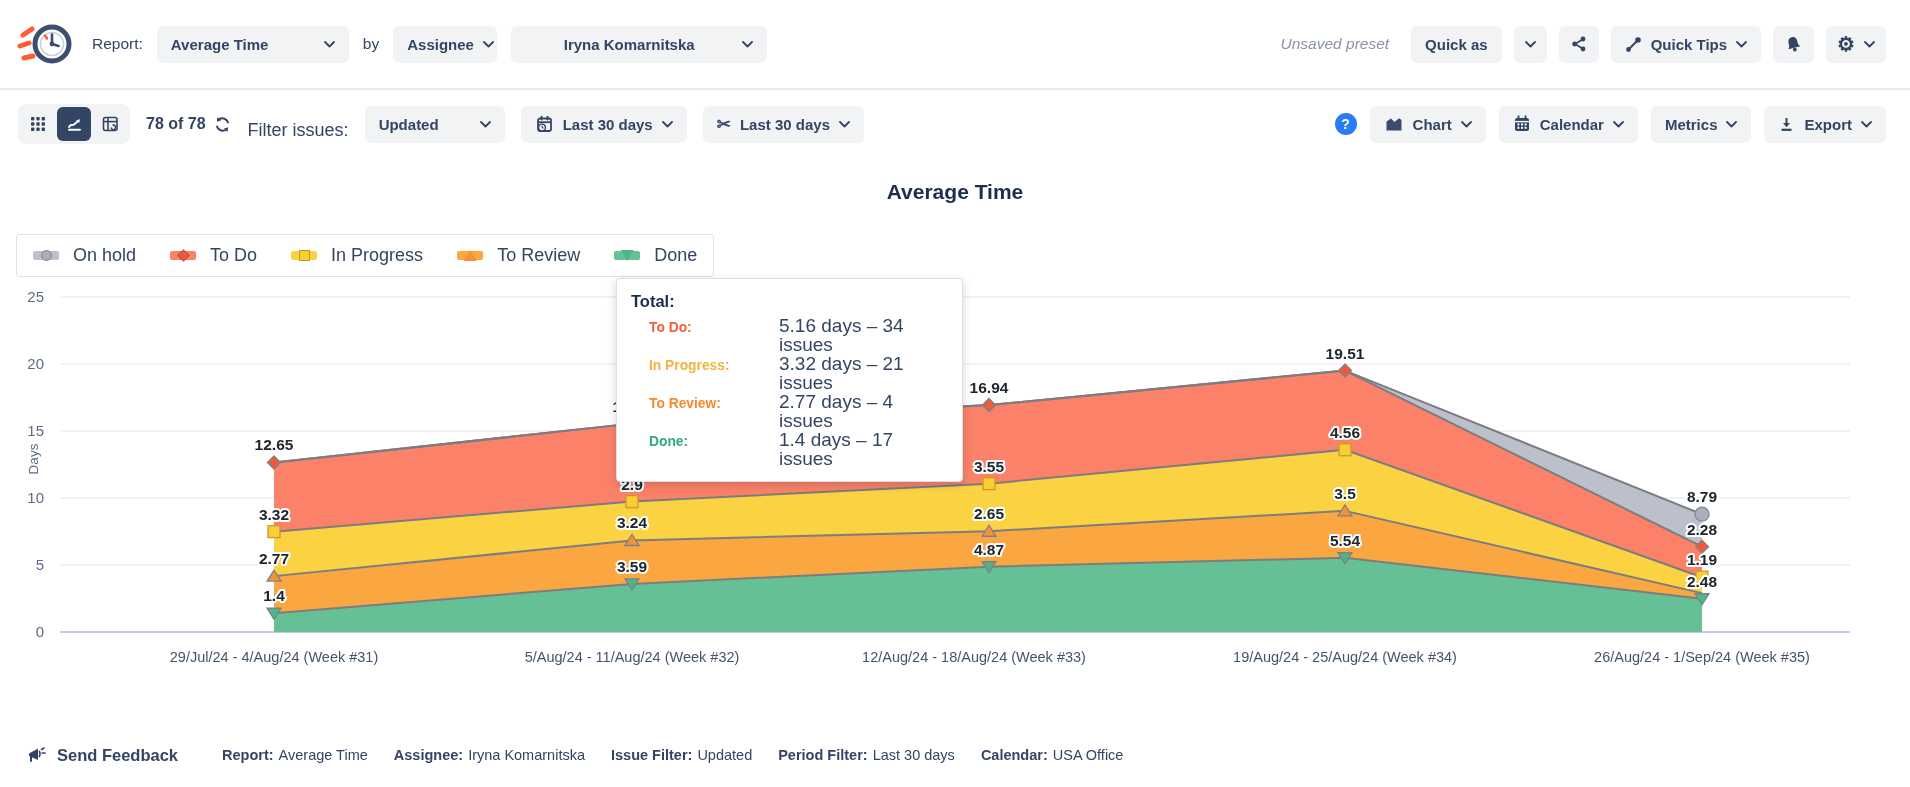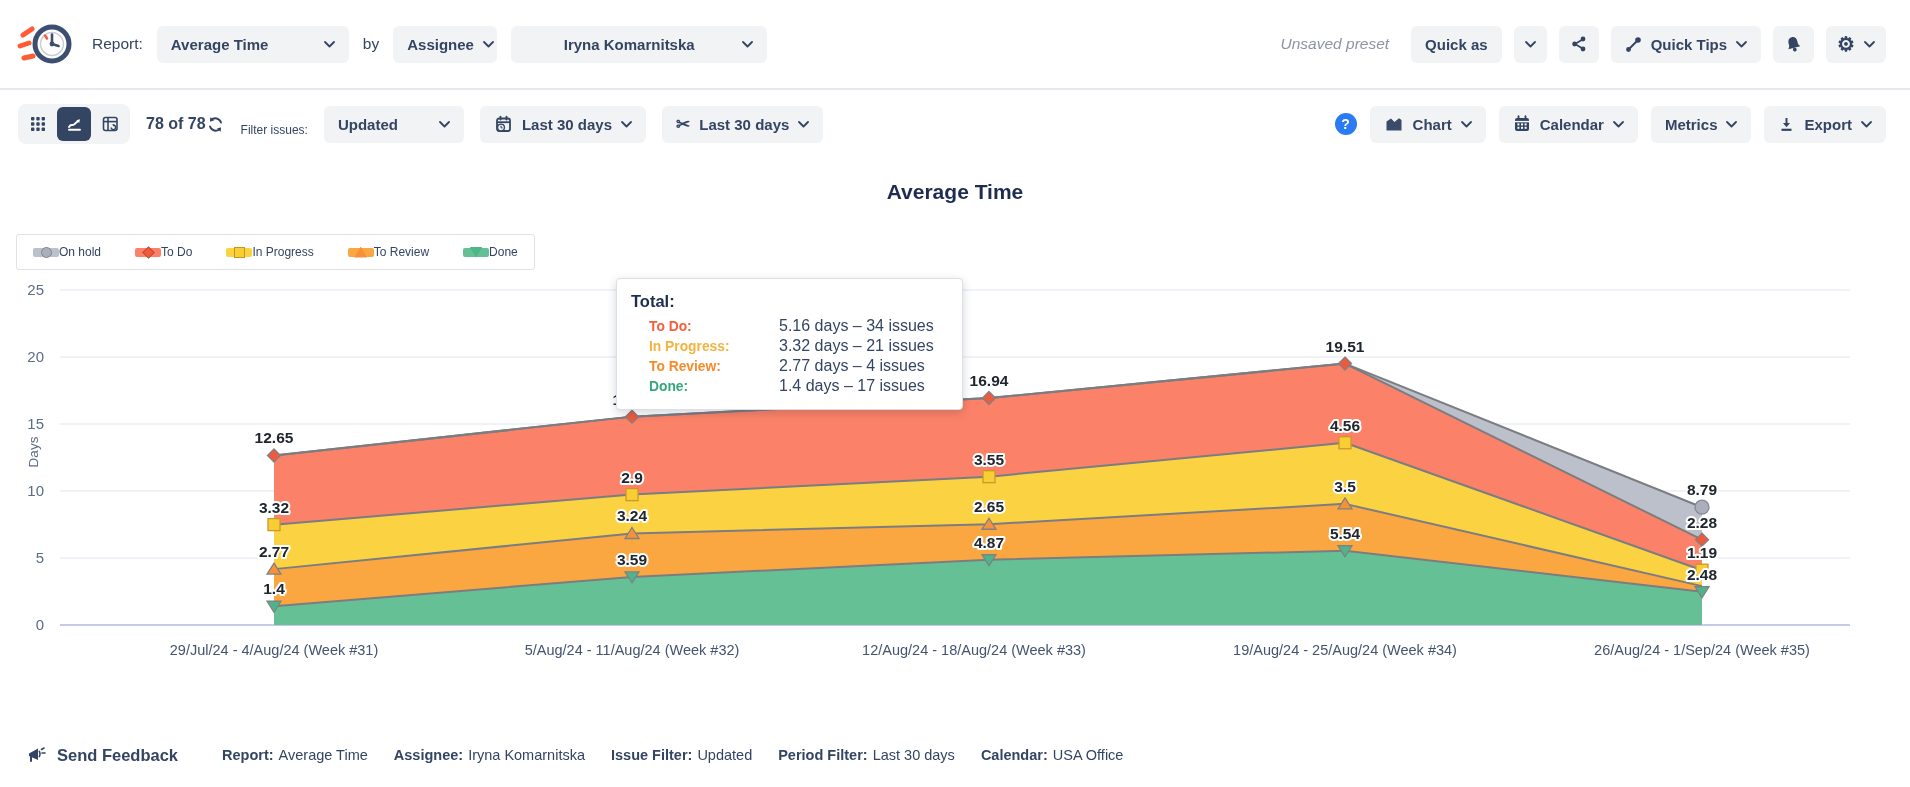--- a/index.html
+++ b/index.html
@@ -25,33 +25,33 @@
   .preset-status { color:#8A94A6; font-size:15.5px; margin-right:10px; font-weight:400;font-style:italic; }
   .icon-btn { padding:0 11px; }
   .gear-glyph { font-size:20px; line-height:1; color:#344563; }
 
   
   .toolbar { height:68px; display:flex; align-items:center; padding:0 24px 0 18px; gap:16px; flex:0 0 auto; }
   .view-switch { display:inline-flex; background:#F2F3F5; border-radius:8px; padding:3px; gap:2px; }
   .view-item { width:34px; height:34px; border-radius:6px; display:inline-flex;
     align-items:center; justify-content:center; cursor:pointer; color:#344563; }
   .view-item.selected { background:#344563; color:#fff; }
-  .count { font-size:16px; font-weight:700; display:inline-flex; align-items:center; }
-  .filter-label { font-size:12px;margin-top:12px; }
+  .count { font-size:16px; font-weight:700; display:inline-flex; align-items:center; gap:7px; }
+  .filter-label { font-size:18px;margin-top:12px; }
   .dd-issue-filter { width:140px; }
   .toolbar-right { margin-left:auto; display:flex; align-items:center; gap:13px; }
   .help-circle { width:22px; height:22px; border-radius:50%; background:#2B7BF3; color:#fff;
     font-size:14px; font-weight:700; display:inline-flex; align-items:center; justify-content:center; cursor:pointer; }
   .scissors-glyph { font-size:17px; line-height:1; }
 
   
   .chart-title { margin-top:22px; text-align:center; font-size:21px; font-weight:700; color:#1D2D50; flex:0 0 auto; }
   .legend { margin:30px 0 0 16px; display:inline-flex; align-items:center; gap:34px;
     border:1px solid #DFE1E6; border-radius:3px; padding:10px 16px; align-self:flex-start; flex:0 0 auto; }
-  .legend-item { display:inline-flex; align-items:center; gap:0; font-size:12px; color:#344563; cursor:pointer; }
+  .legend-item { display:inline-flex; align-items:center; gap:14px; font-size:18px; color:#344563; cursor:pointer; }
   .lg-band { width:26px; height:9px; border-radius:2px; display:inline-flex; align-items:center; justify-content:center; }
   .lg-glyph { display:block; }
   .g-circle { width:11px; height:11px; border-radius:50%; border:1px solid #7F8396; }
   .g-diamond { width:9px; height:9px; transform:rotate(45deg); border:1px solid rgba(0,0,0,.2); }
   .g-square { width:11px; height:11px; border:1px solid rgba(120,90,0,.45); }
   .g-tri-up { width:13px; height:11px; clip-path:polygon(50% 0,100% 100%,0 100%); }
   .g-tri-down { width:13px; height:11px; clip-path:polygon(0 0,100% 0,50% 100%); }
 
   .chart-area { position:relative; margin-top:10px; height:386px; flex:0 0 auto; }
   #chart-svg { display:block; width:1910px; height:360px; }
@@ -66,21 +66,21 @@
 
   
   .tooltip { position:absolute; left:616px; top:278px; width:347px; background:#fff;
     border:1px solid #DCDEE2; border-radius:4px; box-shadow:0 3px 10px rgba(9,30,66,.18);
     padding:13px 20px 13px 14px; z-index:6; }
   .tt-row { display:grid; grid-template-columns:148px 1fr; align-items:baseline; line-height:19px; }
   .tt-total { margin-bottom:5px; }
   .tt-total .tt-label { font-size:16.5px; font-weight:700; color:#1D2D50; }
   .tt-total .tt-value { font-size:16.5px; font-weight:700; color:#1D2D50; }
   .tt-sub .tt-label { padding-left:18px; font-size:13.8px; font-weight:700; }
-  .tt-sub .tt-value { font-size:16px; color:#344563; }
+  .tt-sub .tt-value { font-size:19px; color:#344563; }
 
   
   .footer { margin-top:auto; display:flex; align-items:center; padding:0 24px 22px 26px; gap:44px; flex:0 0 auto; }
   .feedback { display:inline-flex; align-items:center; gap:10px; font-size:16.5px; font-weight:700;
     color:#344563; cursor:pointer; }
   .meta { display:flex; align-items:center; gap:26px; font-size:14.5px; }
   .meta-pair { display:inline-flex; gap:5px; }
   .meta-label { font-weight:700; }
   .icon { display:inline-flex; align-items:center; justify-content:center; }
 </style>

